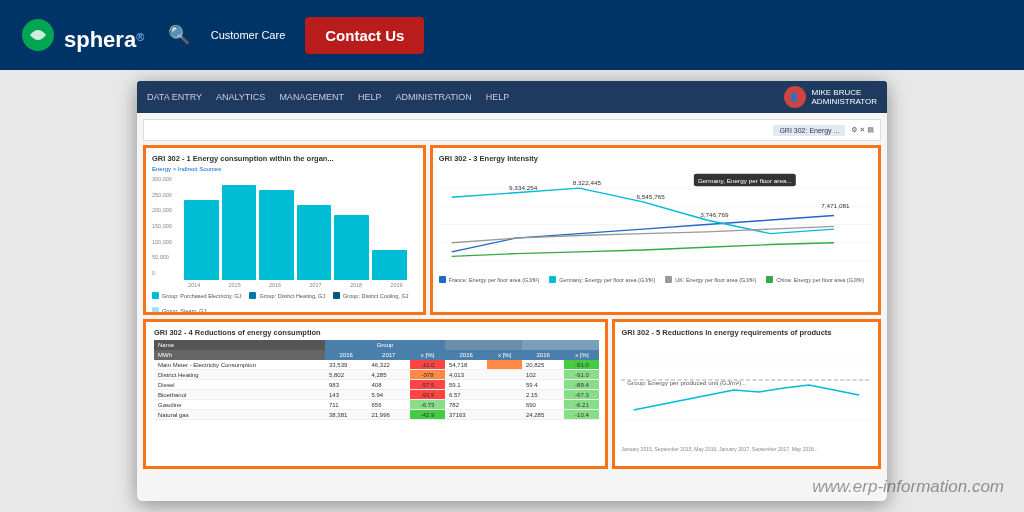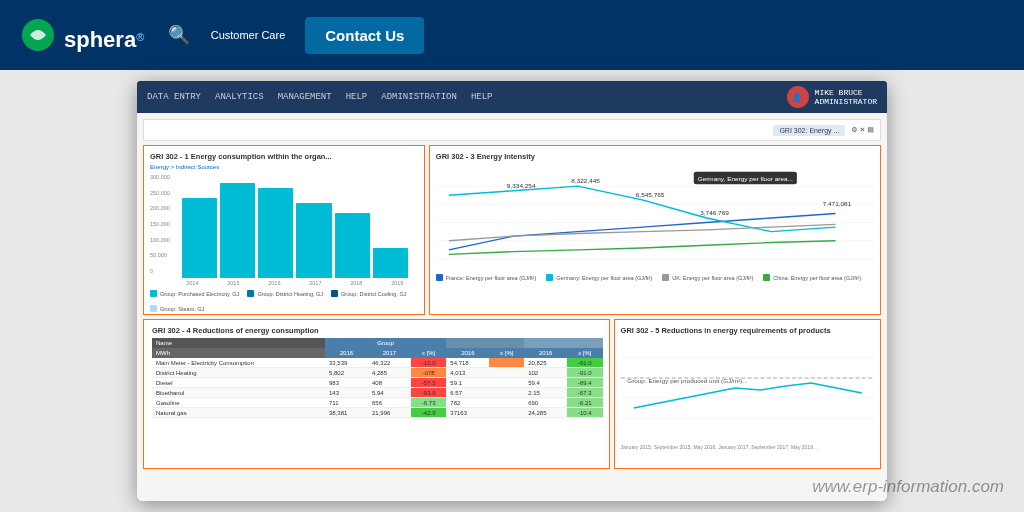--- a/index.html
+++ b/index.html
@@ -45,21 +45,21 @@
       color: white;
       font-size: 18px;
       cursor: pointer;
     }
     .nav-customer-care {
       color: white;
       font-size: 11px;
       cursor: pointer;
     }
     .nav-contact-btn {
-      background: #0369a1;
+      background: #b91c1c;
       color: white;
       border: none;
       padding: 10px 20px;
       border-radius: 4px;
       font-size: 15px;
       cursor: pointer;
       font-weight: bold;
     }
 
     
@@ -85,21 +85,20 @@
 
     
     .app-topbar {
       background: #1e3a5f;
       height: 32px;
       display: flex;
       align-items: center;
       padding: 0 10px;
       gap: 16px;
       justify-content: space-between;
-      font-family: Liberation Mono, monospace;
     }
     .app-nav-items {
       display: flex;
       gap: 14px;
     }
     .app-nav-item {
       color: #ccd;
       font-size: 9px;
       cursor: pointer;
     }
@@ -159,21 +158,21 @@
     }
     .charts-row-bottom {
       display: flex;
       gap: 4px;
       height: 150px;
     }
 
     
     .chart-card {
       background: white;
-      border: 1px solid #f97316;
+      border: 3px solid #f97316;
       flex: 1;
       padding: 6px;
       position: relative;
       overflow: hidden;
     }
     .chart-title {
       font-size: 7.5px;
       color: #333;
       font-weight: bold;
       margin-bottom: 3px;

